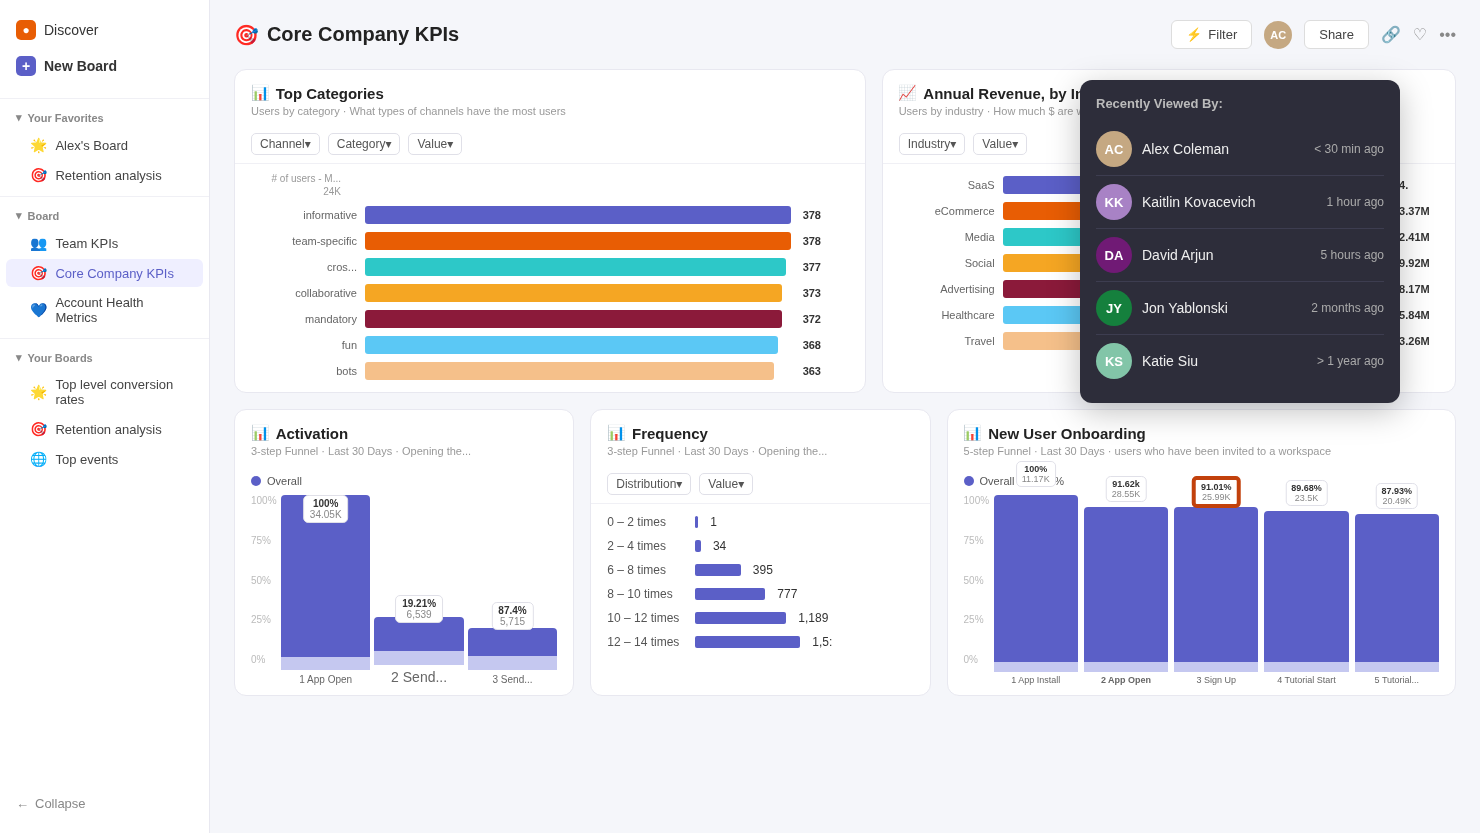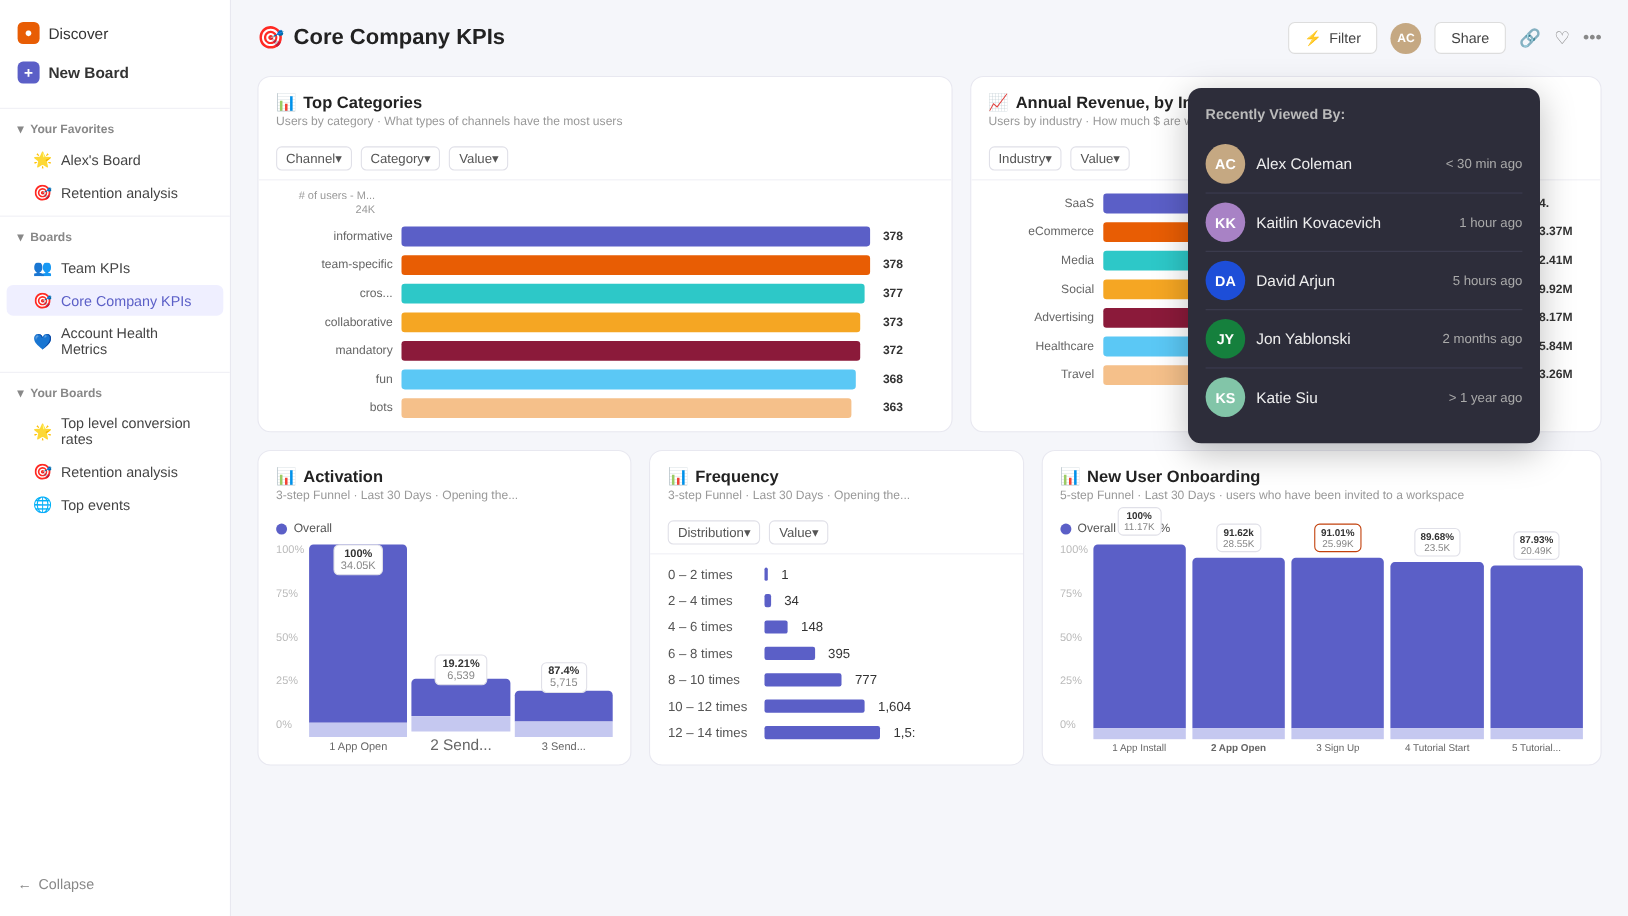--- a/index.html
+++ b/index.html
@@ -157,21 +157,21 @@
     <span class="sidebar-emoji">🌟</span>
     <span>Alex's Board</span>
   </div>
   <div class="sidebar-item">
     <span class="sidebar-emoji">🎯</span>
     <span>Retention analysis</span>
   </div>
   <div class="sidebar-divider"></div>
   <div class="sidebar-section-header">
     <span>▾</span>
-    <span>Boards</span>
+    <span>Board</span>
   </div>
   <div class="sidebar-item">
     <span class="sidebar-emoji">👥</span>
     <span>Team KPIs</span>
   </div>
   <div class="sidebar-item active">
     <span class="sidebar-emoji">🎯</span>
     <span>Core Company KPIs</span>
   </div>
   <div class="sidebar-item">
@@ -463,38 +463,33 @@
     <div class="dist-label">0 – 2 times</div>
     <div class="dist-bar-mini" style="width:1.4px;"></div>
     <div class="dist-value">1</div>
   </div>
           <div class="dist-row">
     <div class="dist-label">2 – 4 times</div>
     <div class="dist-bar-mini" style="width:5.6px;"></div>
     <div class="dist-value">34</div>
   </div>
           <div class="dist-row">
-    <div class="dist-label">4 – 6 times</div>
-    <div class="dist-bar-mini" style="width:21px;"></div>
-    <div class="dist-value">148</div>
-  </div>
-          <div class="dist-row">
     <div class="dist-label">6 – 8 times</div>
     <div class="dist-bar-mini" style="width:45.5px;"></div>
     <div class="dist-value">395</div>
   </div>
           <div class="dist-row">
     <div class="dist-label">8 – 10 times</div>
     <div class="dist-bar-mini" style="width:70px;"></div>
     <div class="dist-value">777</div>
   </div>
           <div class="dist-row">
     <div class="dist-label">10 – 12 times</div>
     <div class="dist-bar-mini" style="width:91px;"></div>
-    <div class="dist-value">1,604</div>
+    <div class="dist-value">1,189</div>
   </div>
           <div class="dist-row">
     <div class="dist-label">12 – 14 times</div>
     <div class="dist-bar-mini" style="width:105px;"></div>
     <div class="dist-value">1,5:</div>
   </div>
         </div>
     </div>
 
     <div class="card" style="flex:1.5;">
@@ -531,21 +526,21 @@
               <div style="flex: 1 1 0%; display: flex; flex-direction: column; align-items: center; justify-content: flex-end; height: 100%; position: relative;">
     <div style="position:absolute;top:-19px;left:50%;transform:translateX(-50%);background:#fff;border:1px solid #e0e0e8;border-radius:5px;padding:2px 5px;font-size:9px;text-align:center;white-space:nowrap;">
       <div style="font-weight:700;color:#333;">91.62k</div>
       <div style="color:#888;">28.55K</div>
     </div>
     <div style="width:100%;background:#5b5fc7;border-radius:4px 4px 0 0;height:155px;"></div>
     <div style="height:10px;width:100%;background:#c5c8f0;"></div>
     <div style="font-size:9px;color:#666;margin-top:3px;text-align:center;font-weight:bold;">2 App Open</div>
   </div>
               <div style="flex: 1 1 0%; display: flex; flex-direction: column; align-items: center; justify-content: flex-end; height: 100%; position: relative;">
-    <div style="position:absolute;top:-19px;left:50%;transform:translateX(-50%);background:#fff;border:1px solid #c2410c;border-radius:5px;padding:2px 5px;font-size:9px;text-align:center;white-space:nowrap;">
+    <div style="position:absolute;top:-19px;left:50%;transform:translateX(-50%);background:#fff;border:4px solid #c2410c;border-radius:5px;padding:2px 5px;font-size:9px;text-align:center;white-space:nowrap;">
       <div style="font-weight:700;color:#333;">91.01%</div>
       <div style="color:#888;">25.99K</div>
     </div>
     <div style="width:100%;background:#5b5fc7;border-radius:4px 4px 0 0;height:155px;"></div>
     <div style="height:10px;width:100%;background:#c5c8f0;"></div>
     <div style="font-size:9px;color:#666;margin-top:3px;text-align:center;">3 Sign Up</div>
   </div>
               <div style="flex: 1 1 0%; display: flex; flex-direction: column; align-items: center; justify-content: flex-end; height: 100%; position: relative;">
     <div style="position:absolute;top:-15px;left:50%;transform:translateX(-50%);background:#fff;border:1px solid #e0e0e8;border-radius:5px;padding:2px 5px;font-size:9px;text-align:center;white-space:nowrap;">
       <div style="font-weight:700;color:#333;">89.68%</div>
@@ -583,21 +578,21 @@
   </div>
       <div class="rv-item">
     <div class="rv-user">
       <div class="rv-avatar" style="background:#a882c5;">KK</div>
       <span class="rv-name">Kaitlin Kovacevich</span>
     </div>
     <span class="rv-time">1 hour ago</span>
   </div>
       <div class="rv-item">
     <div class="rv-user">
-      <div class="rv-avatar" style="background:#1d4ed8;">DA</div>
+      <div class="rv-avatar" style="background:#701a75;">DA</div>
       <span class="rv-name">David Arjun</span>
     </div>
     <span class="rv-time">5 hours ago</span>
   </div>
       <div class="rv-item">
     <div class="rv-user">
       <div class="rv-avatar" style="background:#15803d;">JY</div>
       <span class="rv-name">Jon Yablonski</span>
     </div>
     <span class="rv-time">2 months ago</span>

